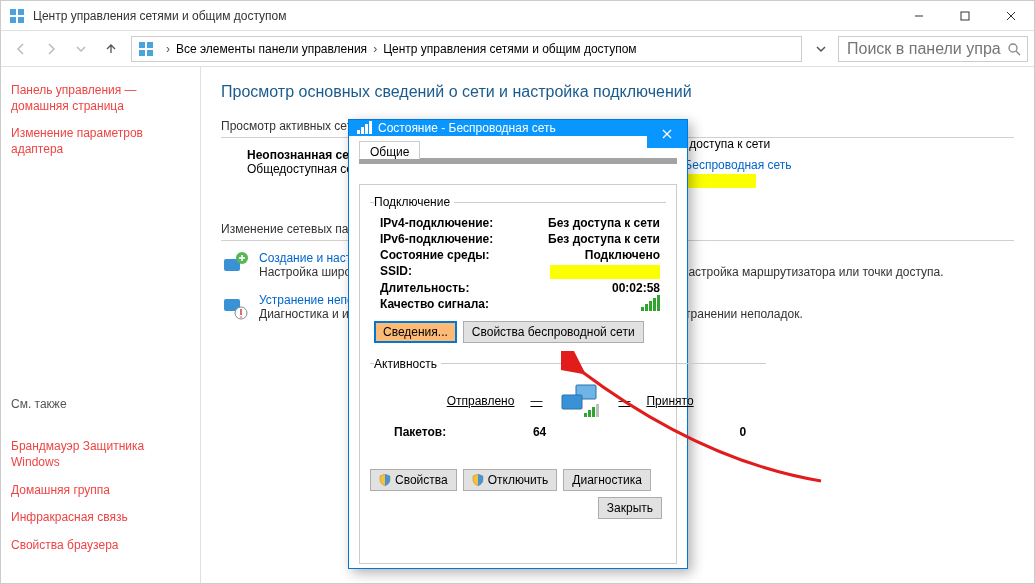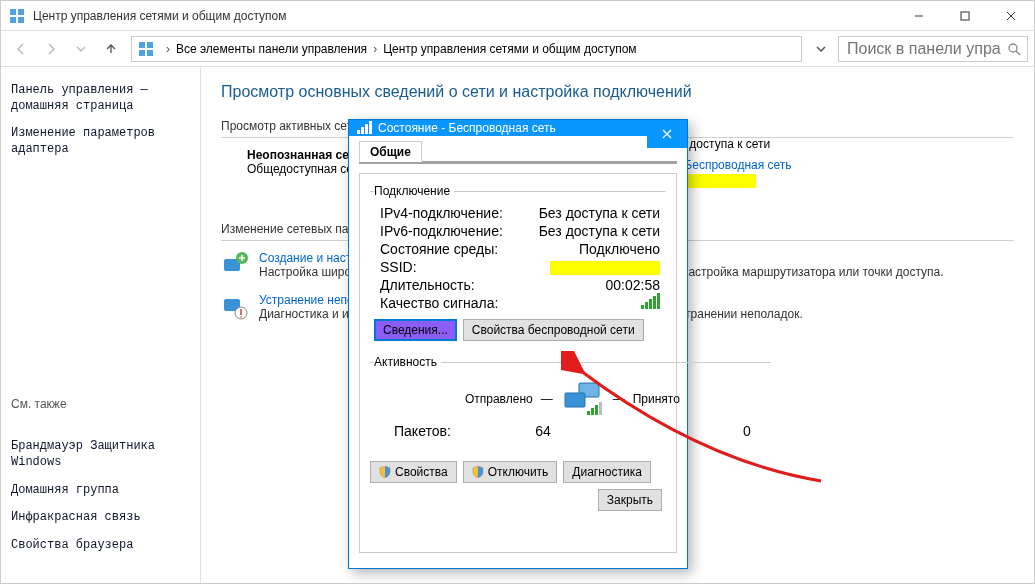--- a/index.html
+++ b/index.html
@@ -19,21 +19,21 @@
   .bc-icon { width: 16px; height: 16px; margin-right: 6px; }
   .bc-sep { margin: 0 6px; color: #555; }
   .bc-item { color: #000; }
   .refresh-btn { width: 26px; height: 26px; display:flex; align-items:center; justify-content:center; color:#1e7ace;}
   .search-box { width: 190px; border: 1px solid #ccc; height: 26px; display:flex; align-items:center; padding: 0 6px; color:#888; margin-left: 4px;}
   .search-box input { border: none; outline: none; width: 100%; font-size: 16px; color:#888; }
   .search-box .icon { margin-left: 4px; }
 
   .body { display: flex; height: calc(100% - 66px); }
   .sidebar { width: 200px; border-right: 1px solid #e0e0e0; padding: 16px 10px; }
-  .sidebar a, .side-link { color: #0f172a; text-decoration: none; display: block; margin-bottom: 12px; line-height: 1.3; cursor: pointer; font-family: Liberation Mono, monospace;}
+  .sidebar a, .side-link { color: #ef4444; text-decoration: none; display: block; margin-bottom: 12px; line-height: 1.3; cursor: pointer;}
   .sidebar .section-head { color:#555; margin-top: 240px; margin-bottom:28px; }
 
   .main { flex: 1; padding: 16px 20px; position: relative; }
   .main-heading { color: #1a5c8e; font-size: 16px; margin-bottom: 18px; font-weight: 400; }
   .section-label { font-size: 12px; color: #333; margin-bottom: 4px; }
   .section-rule { border-bottom: 1px solid #d0d0d0; margin-bottom: 10px; }
   .bold { font-weight: 600; }
   .link { color:#0066cc; cursor:pointer;}
   .net-entry { display:flex; align-items:flex-start; gap:10px; margin: 8px 0 14px; }
   .entry-icon { width:28px; height:28px; flex-shrink:0; display:flex; align-items:center; justify-content:center;}
@@ -41,35 +41,35 @@
   .entry-sub { color:#333; }
   .right-panel-info { position:absolute; left: 465px; top: 70px; font-size:12px;}
   .hl-yellow { background: #fcff00; display:inline-block; height:14px; width:90px; vertical-align:middle;}
 
   
   .dialog { position: absolute; left: 347px; top: 118px; width: 340px; height: 450px; background:#fff; border: 1px solid #0078d7; box-shadow: 4px 4px 12px rgba(0,0,0,0.3); z-index: 50; font-size:12px;}
   .dialog .dlg-title { background:#0997ff; color:#fff; height: 16px; display:flex; align-items:center; padding:0 8px;}
   .dlg-title .sig-icon { margin-right:6px; }
   .dlg-close { position:absolute; right:0; top:0; width:40px; height:28px; display:flex; align-items:center; justify-content:center; color:#fff; background:#0997ff;}
   .dlg-body { padding: 4px 10px 10px; }
-  .tab-strip { border-bottom: 3px solid #a3a3a3; display:flex; height:24px; margin-bottom: 9px; font-weight: bold;}
+  .tab-strip { border-bottom: 6px solid #a3a3a3; display:flex; height:24px; margin-bottom: 20px;}
   .tab { border:1px solid #ccc; border-bottom:1px solid #fff; background:#fff; padding: 3px 10px; font-size:12px; position:relative; top:1px;}
   .tab-panel { border:1px solid #ccc; padding: 10px; height: 380px; position:relative;}
   fieldset.group { border: none; border-top: 1px solid #ccc; padding: 6px 0 6px 4px; margin: 0 0 8px; }
   fieldset.group > legend { font-size:12px; padding: 0 4px 0 0; }
-  .kv-row { display:flex; padding: 1px 6px; font-size:14px;}
+  .kv-row { display:flex; padding: 1px 6px; font-size:12px;font-weight:bold;}
   .kv-row .k { flex:1; }
   .kv-row .v { text-align:right; }
   .bar-icon { display:inline-flex; align-items:flex-end; gap:1px; height:14px; }
   .bar-icon span { width:3px; background:#2fa52f; display:inline-block; }
   .bar1{height:4px}.bar2{height:7px}.bar3{height:10px}.bar4{height:13px}.bar5{height:16px; background:#bdbdbd;}
   .btn-row { display:flex; gap:6px; margin-top:6px; }
   .btn { border:1px solid #adadad; background:#e1e1e1; padding: 3px 8px; font-size:12px; cursor:pointer; display:inline-flex; align-items:center; gap:4px;}
-  .btn.focus { border:2px solid #0078d7; padding:2px 7px; background:#8b5cf6;}
-  .activity-diagram { display:flex; align-items:center; justify-content:center; gap:8px; margin:6px 0;}
+  .btn.focus { border:2px solid #0078d7; padding:2px 7px; background:#fdba74;}
+  .activity-diagram { display:flex; align-items:center; justify-content:center; gap:16px; margin:6px 0;text-decoration:underline;}
   .close-row { text-align:right; margin-top:6px; padding-right:4px;}
 
   
   .arrow { position:absolute; left:560px; top:350px; z-index:60; pointer-events:none;}
 
   svg { display:block; }
   
   .monitors-svg { display:block; }
   .shield { width:12px; height:12px; }
 </style>
@@ -321,21 +321,21 @@
             <span>Принято</span>
           </div>
           <div class="kv-row" style="padding:0 20px;gap:40px;">
             <span class="k">Пакетов:</span>
             <span style="width:60px; text-align:right;">64</span>
             <span style="width:60px;"></span>
             <span style="width:60px; text-align:right;">0</span>
           </div>
         </fieldset>
 
-        <div class="btn-row" style="margin-top:16px;">
+        <div class="btn-row" style="margin-top:24px;">
           <button class="btn">
             <svg class="shield" viewBox="0 0 12 12">
                 <path d="M6 0 L11 2 V6 C11 9 8 11 6 12 C4 11 1 9 1 6 V2 Z" fill="#f3c13a" stroke="#b58a1e" stroke-width="0.5"></path>
                 <path d="M6 0 L11 2 V6 C11 9 8 11 6 12 Z" fill="#4a92d6"></path>
               </svg>
             <span>Свойства</span>
           </button>
           <button class="btn">
             <svg class="shield" viewBox="0 0 12 12">
                 <path d="M6 0 L11 2 V6 C11 9 8 11 6 12 C4 11 1 9 1 6 V2 Z" fill="#f3c13a" stroke="#b58a1e" stroke-width="0.5"></path>

